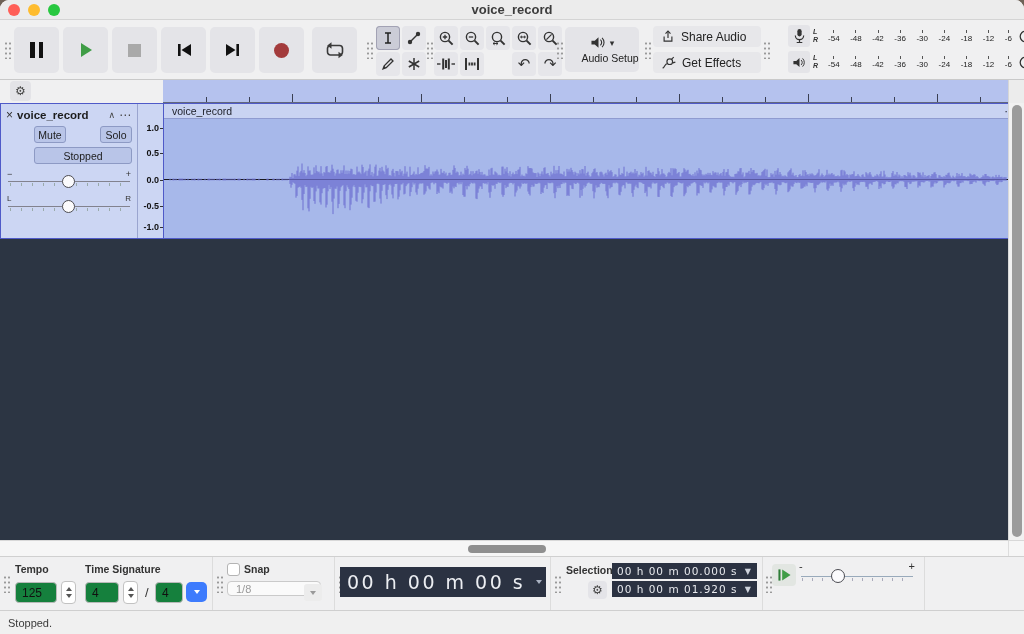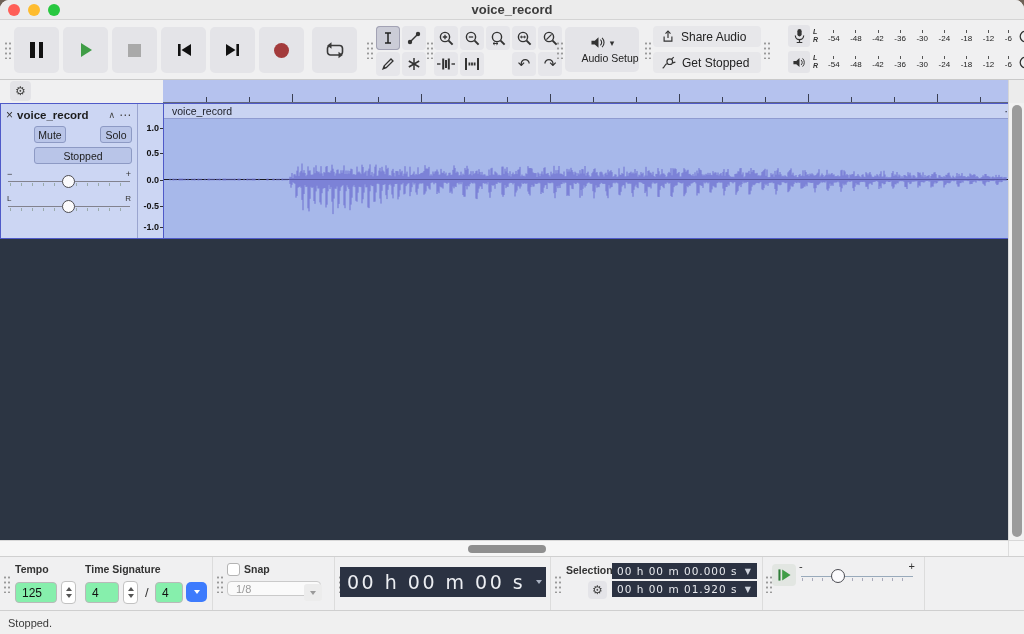--- a/index.html
+++ b/index.html
@@ -99,21 +99,21 @@
 
   .hscroll { height:16px; background:#f6f6f6; border-top:1px solid #d8d8d8; position:relative; }
   .hscroll .thumb { position:absolute; left:468px; top:3.5px; width:78px; height:8px; background:#8f8f8f; border-radius:4px; }
   .hscroll .corner { position:absolute; right:0; top:0; bottom:0; width:16px; border-left:1px solid #ddd; }
 
   
   .bottombar { position:relative; height:54px; background:#f0f0f1; border-top:1px solid #d0d0d0; }
   .bottombar .grip { top:18px; }
   .sep { position:absolute; top:0; bottom:0; width:1px; background:#dcdcdc; }
   .small-lab { position:absolute; font-size:10.5px; font-weight:bold; color:#333; }
-  .num-input { position:absolute; height:21px; border:1px solid #b9b9b9; border-radius:4px; background:#86efac;
+  .num-input { position:absolute; height:21px; border:1px solid #b9b9b9; border-radius:4px; background:#15803d;
                font-size:12px; color:#111; padding-left:6px; font-family:inherit; }
   .stepper { position:absolute; width:15px; height:23px; background:#fff; border:1px solid #c2c2c2; border-radius:4px;
              display:flex; flex-direction:column; align-items:center; justify-content:center; gap:3px; }
   .tri-up { width:0; height:0; border-left:3.5px solid transparent; border-right:3.5px solid transparent; border-bottom:4.5px solid #555; }
   .tri-dn { width:0; height:0; border-left:3.5px solid transparent; border-right:3.5px solid transparent; border-top:4.5px solid #555; }
   .divider { position:absolute; font-size:13px; color:#333; }
   .dd-blue { position:absolute; width:21px; height:20px; background:#3d7bfd; border-radius:5px;
              display:flex; align-items:center; justify-content:center; }
   .dd-blue .tri-dn { border-top-color:#fff; border-left-width:3px; border-right-width:3px; }
   .checkbox { position:absolute; width:13px; height:13px; background:#fff; border:1px solid #b4b4b4; border-radius:3px; }
@@ -326,21 +326,21 @@
         </svg>
       <span>Share Audio</span>
     </div>
     <div class="pill-btn" style="top:32px">
       <svg width="15" height="15" viewBox="0 0 18 18">
           <path d="M2 16 C5 14 4.5 10.5 7.5 10.5" fill="none" stroke="#333" stroke-width="1.4"></path>
           <circle cx="10.5" cy="8" r="3.4" fill="none" stroke="#333" stroke-width="1.4"></circle>
           <line x1="12.8" y1="5" x2="15.3" y2="2.5" stroke="#333" stroke-width="1.4"></line>
           <line x1="14.2" y1="9.4" x2="17.2" y2="8.6" stroke="#333" stroke-width="1.4"></line>
         </svg>
-      <span>Get Stopped</span>
+      <span>Get Effects</span>
     </div>
 
     <span class="grip" style="left:763px"></span>
     <div class="meter" style="top:4px">
       <span class="meter-btn">
         <svg width="13" height="16" viewBox="0 0 14 17">
             <rect x="4.7" y="1" width="4.6" height="8" rx="2.3" fill="#333"></rect>
             <path d="M2.5 8 A4.5 4.5 0 0 0 11.5 8" fill="none" stroke="#333" stroke-width="1.3"></path>
             <line x1="7" y1="12.5" x2="7" y2="15" stroke="#333" stroke-width="1.3"></line>
             <line x1="4" y1="15.5" x2="10" y2="15.5" stroke="#333" stroke-width="1.3"></line>

